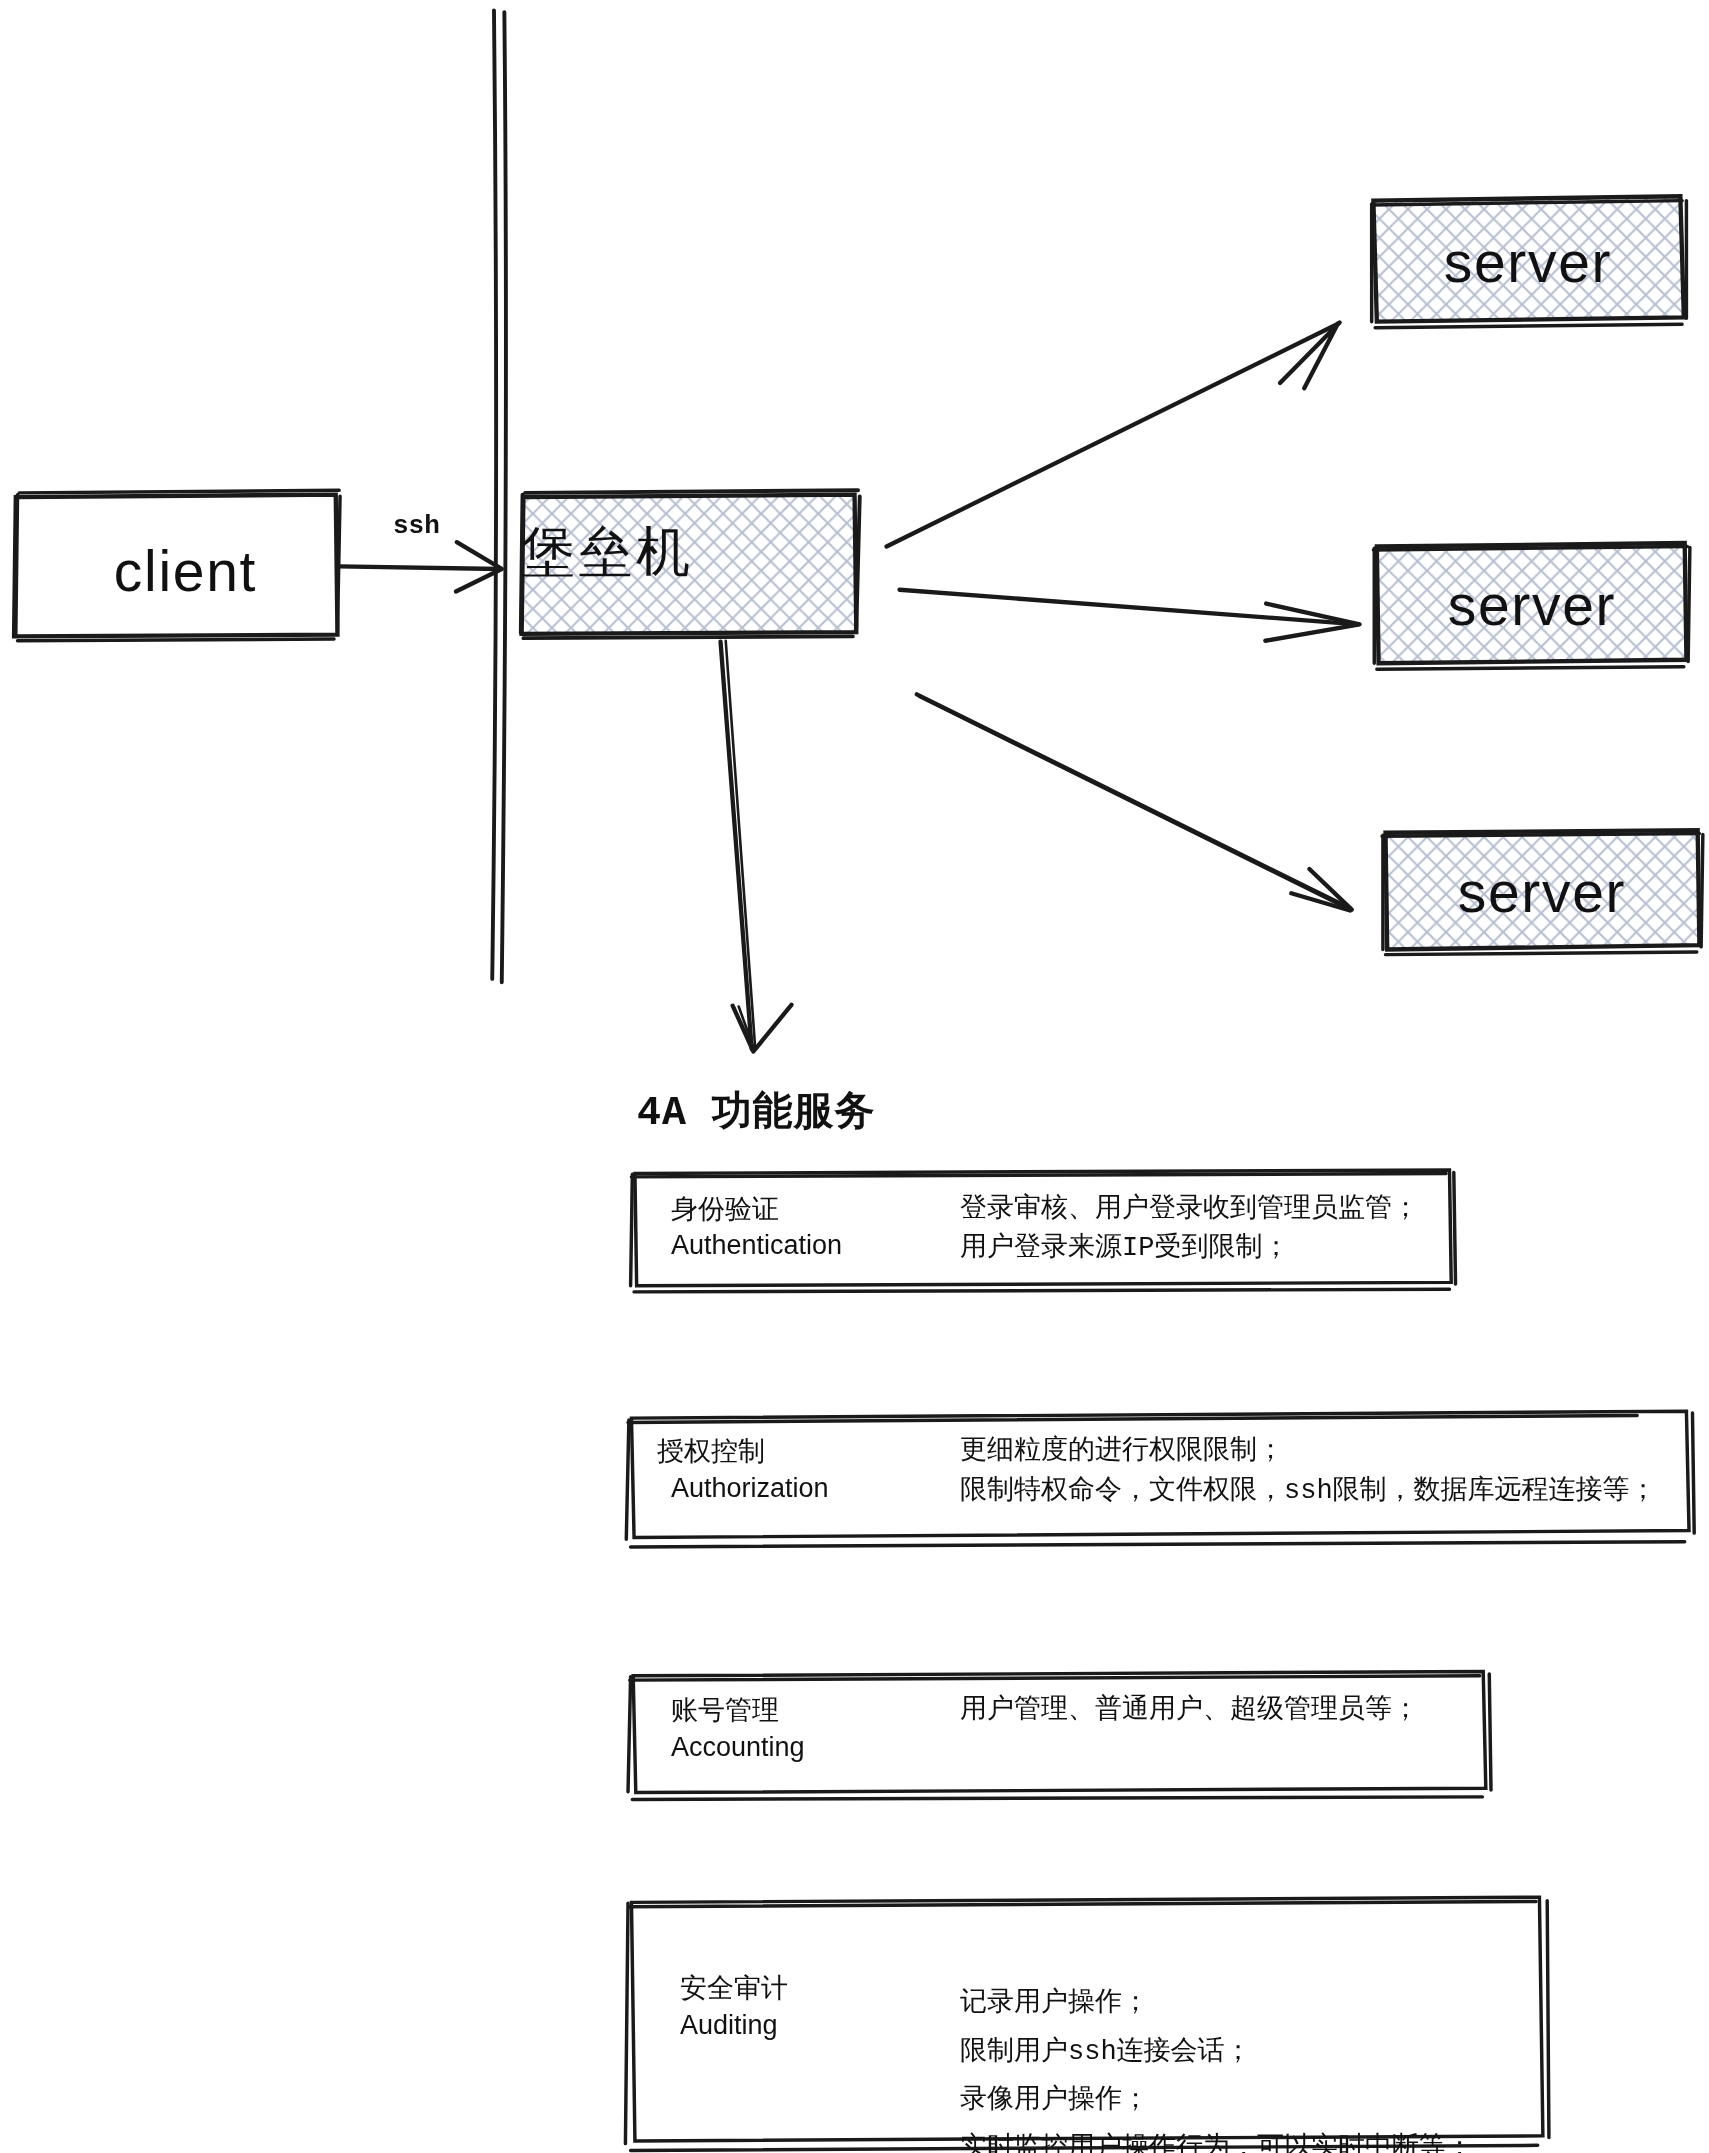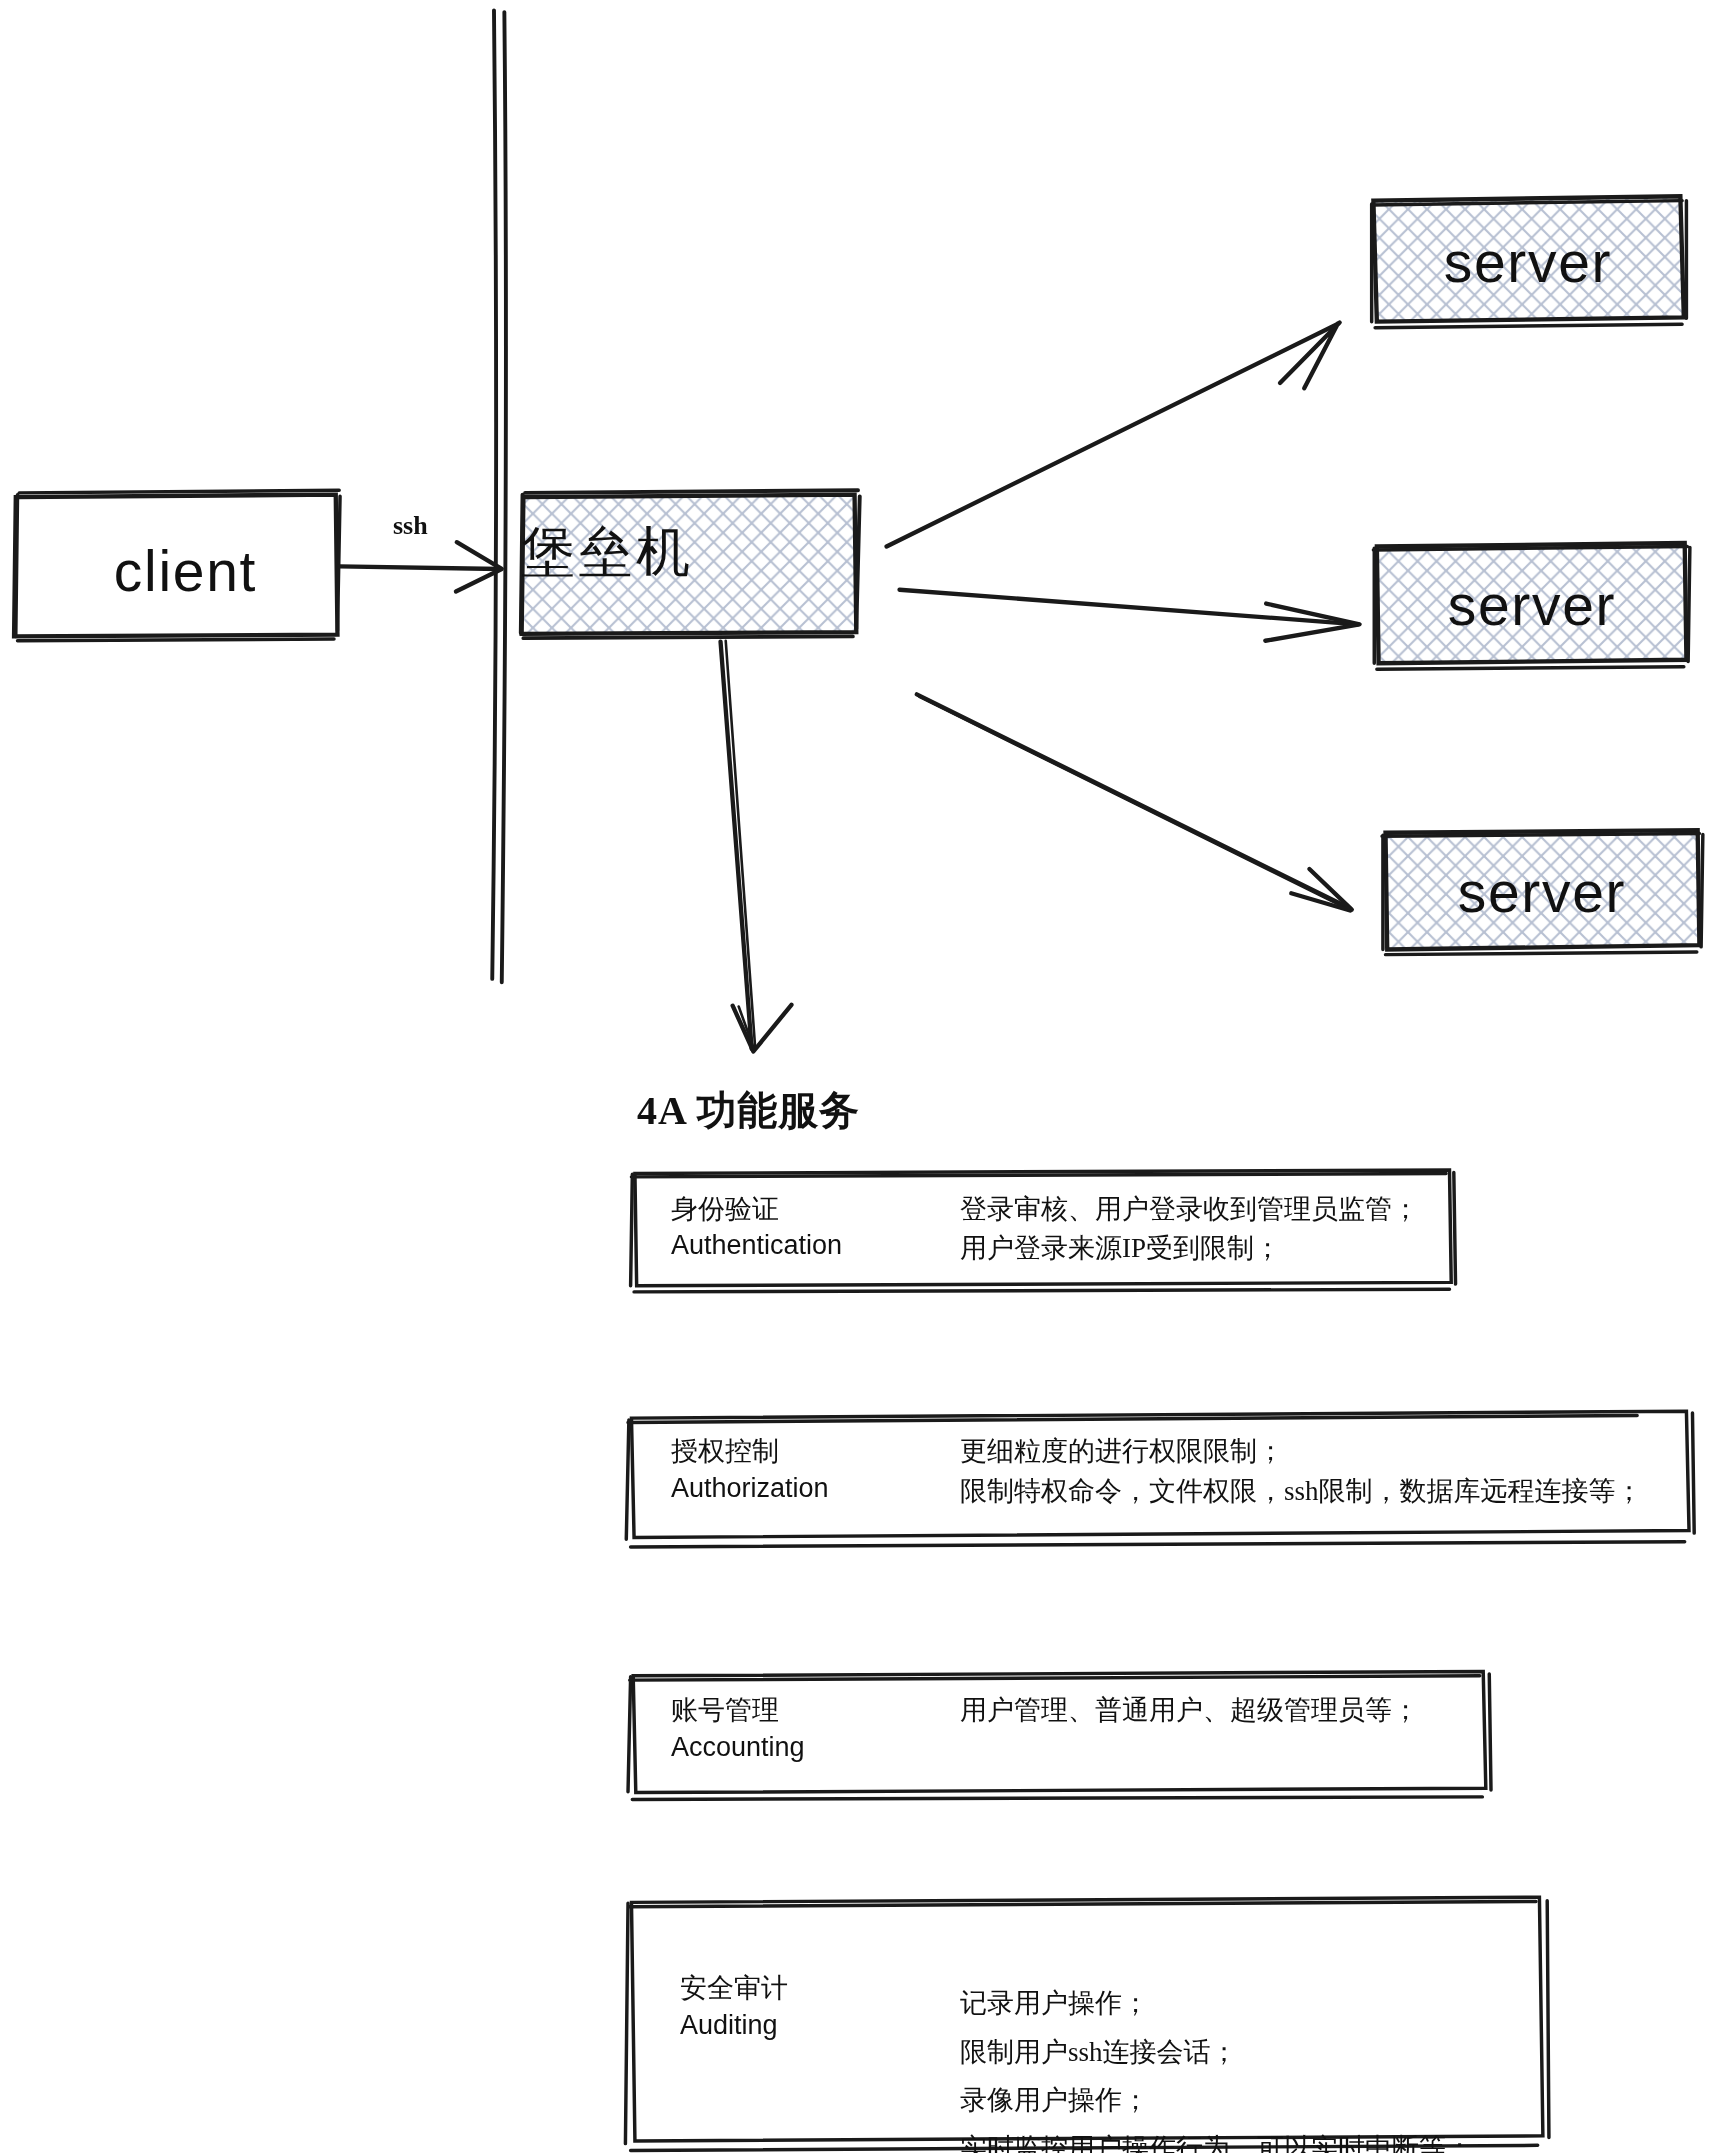--- a/index.html
+++ b/index.html
@@ -2,21 +2,21 @@
 <html style="font-size:14px"><head>
 <meta charset="utf-8">
 <style>
   html,body{margin:0;padding:0;background:#ffffff;}
   body{width:1710px;height:2154px;position:relative;overflow:hidden;
        font-family:"Liberation Sans","DejaVu Sans",sans-serif;}
   #stage{position:absolute;left:0;top:0;width:1710px;height:2154px;}
   svg.layer{position:absolute;left:0;top:0;width:1710px;height:2154px;overflow:visible;}
   .lbl{position:absolute;color:#111111;white-space:pre;}
   .mono{font-family:Liberation Sans, sans-serif;}
-  .sans{font-family:Liberation Serif, serif;}
+  .sans{font-family:Liberation Mono, monospace;}
   .boxlabel{font-size:57px;letter-spacing:1.7px;}
   .cjk-box{font-size:54px;letter-spacing:3.5px;}
   .ssh{font-size:26px;font-weight:700;}
   .hdr{font-size:40px;font-weight:700;letter-spacing:0.9px;text-align:right;}
   .cat-cn{font-size:27px;}
   .cat-en{font-size:27px;letter-spacing:0px;}
   .desc{font-size:27px;line-height:37px;}
 </style>
 </head>
 <body>
@@ -118,21 +118,21 @@
 
   <div class="lbl sans ssh" style="left:393px;top:511px;">ssh</div>
 
   <div class="lbl sans hdr" style="left:637px;top:1083px;">4A 功能服务</div>
 
   <div class="lbl sans cat-cn" style="left:671px;top:1191px;">身份验证</div>
   <div class="lbl mono cat-en" style="left:671px;top:1230px;">Authentication</div>
   <div class="lbl sans desc" style="left:960px;top:1191px;">登录审核、用户登录收到管理员监管；</div>
   <div class="lbl sans desc" style="left:960px;top:1230px;">用户登录来源IP受到限制；</div>
 
-  <div class="lbl sans cat-cn" style="left:671px;top:1433px;">授权控制</div>
+  <div class="lbl sans cat-cn" style="left:657px;top:1433px;">授权控制</div>
   <div class="lbl mono cat-en" style="left:671px;top:1473px;">Authorization</div>
   <div class="lbl sans desc" style="left:960px;top:1433px;">更细粒度的进行权限限制；</div>
   <div class="lbl sans desc" style="left:960px;top:1473px;">限制特权命令，文件权限，ssh限制，数据库远程连接等；</div>
 
   <div class="lbl sans cat-cn" style="left:671px;top:1692px;">账号管理</div>
   <div class="lbl mono cat-en" style="left:671px;top:1732px;">Accounting</div>
   <div class="lbl sans desc" style="left:960px;top:1692px;">用户管理、普通用户、超级管理员等；</div>
 
   <div class="lbl sans cat-cn" style="left:680px;top:1970px;">安全审计</div>
   <div class="lbl mono cat-en" style="left:680px;top:2010px;">Auditing</div>

